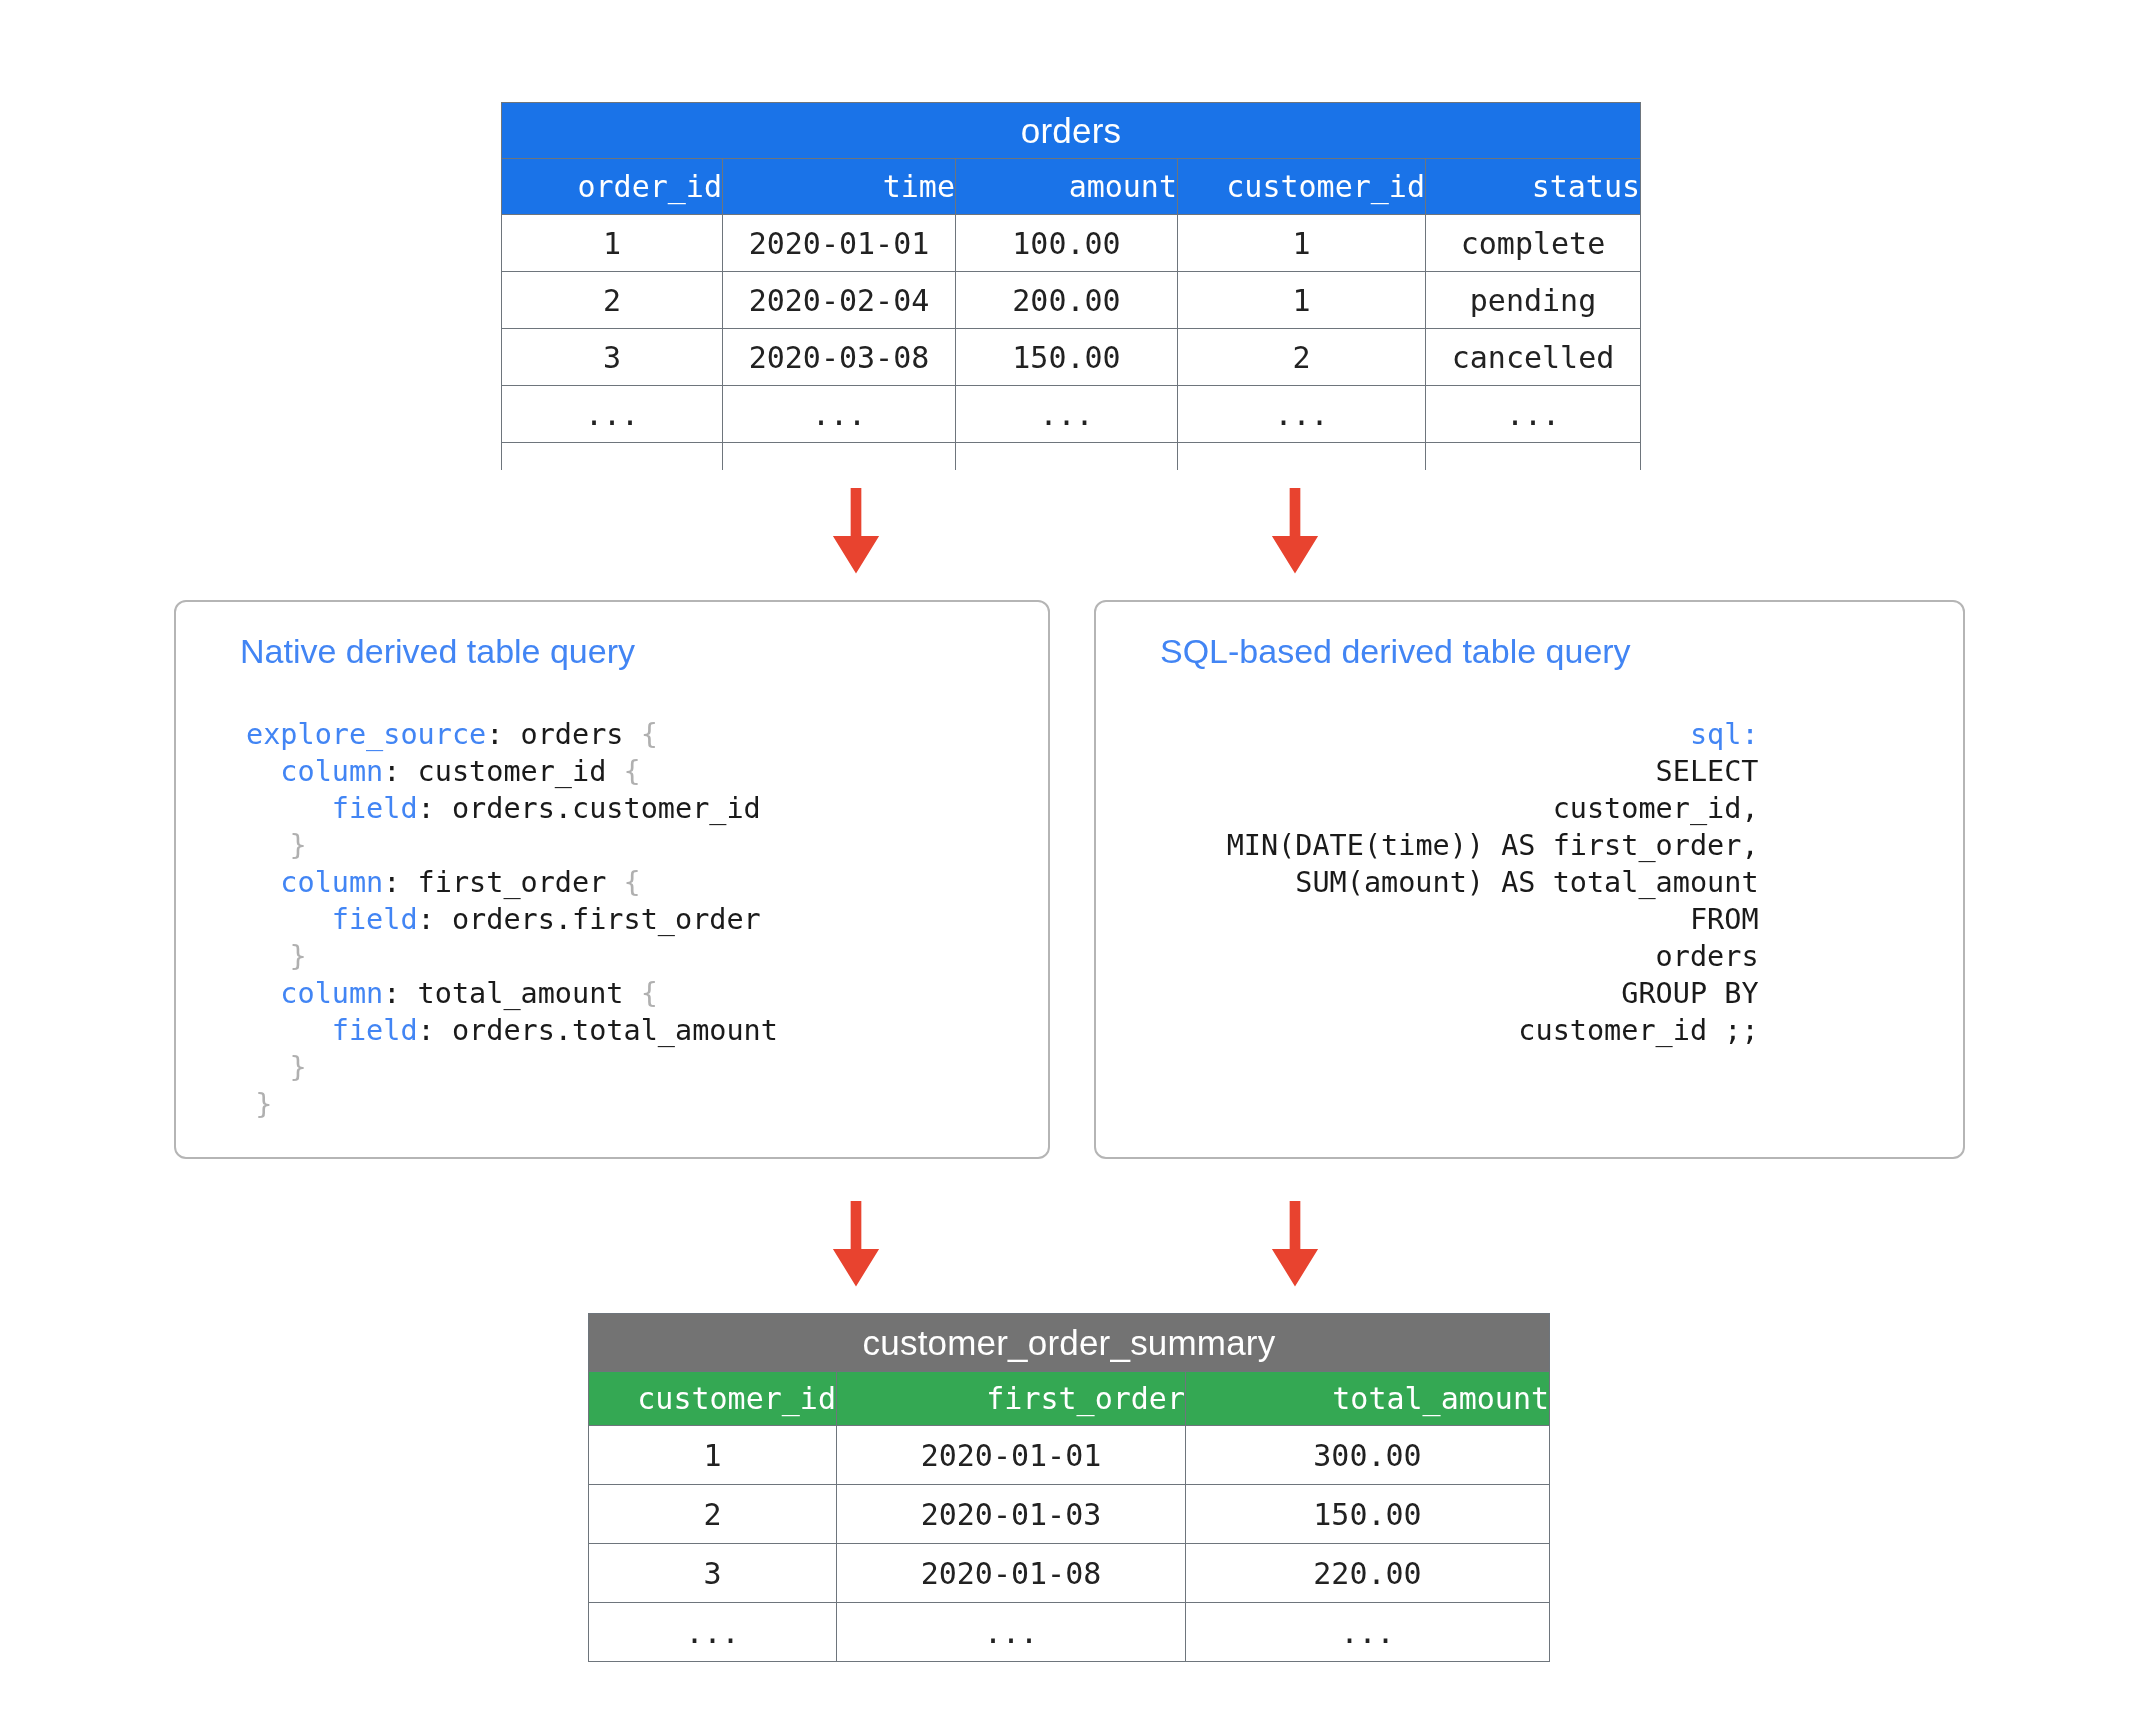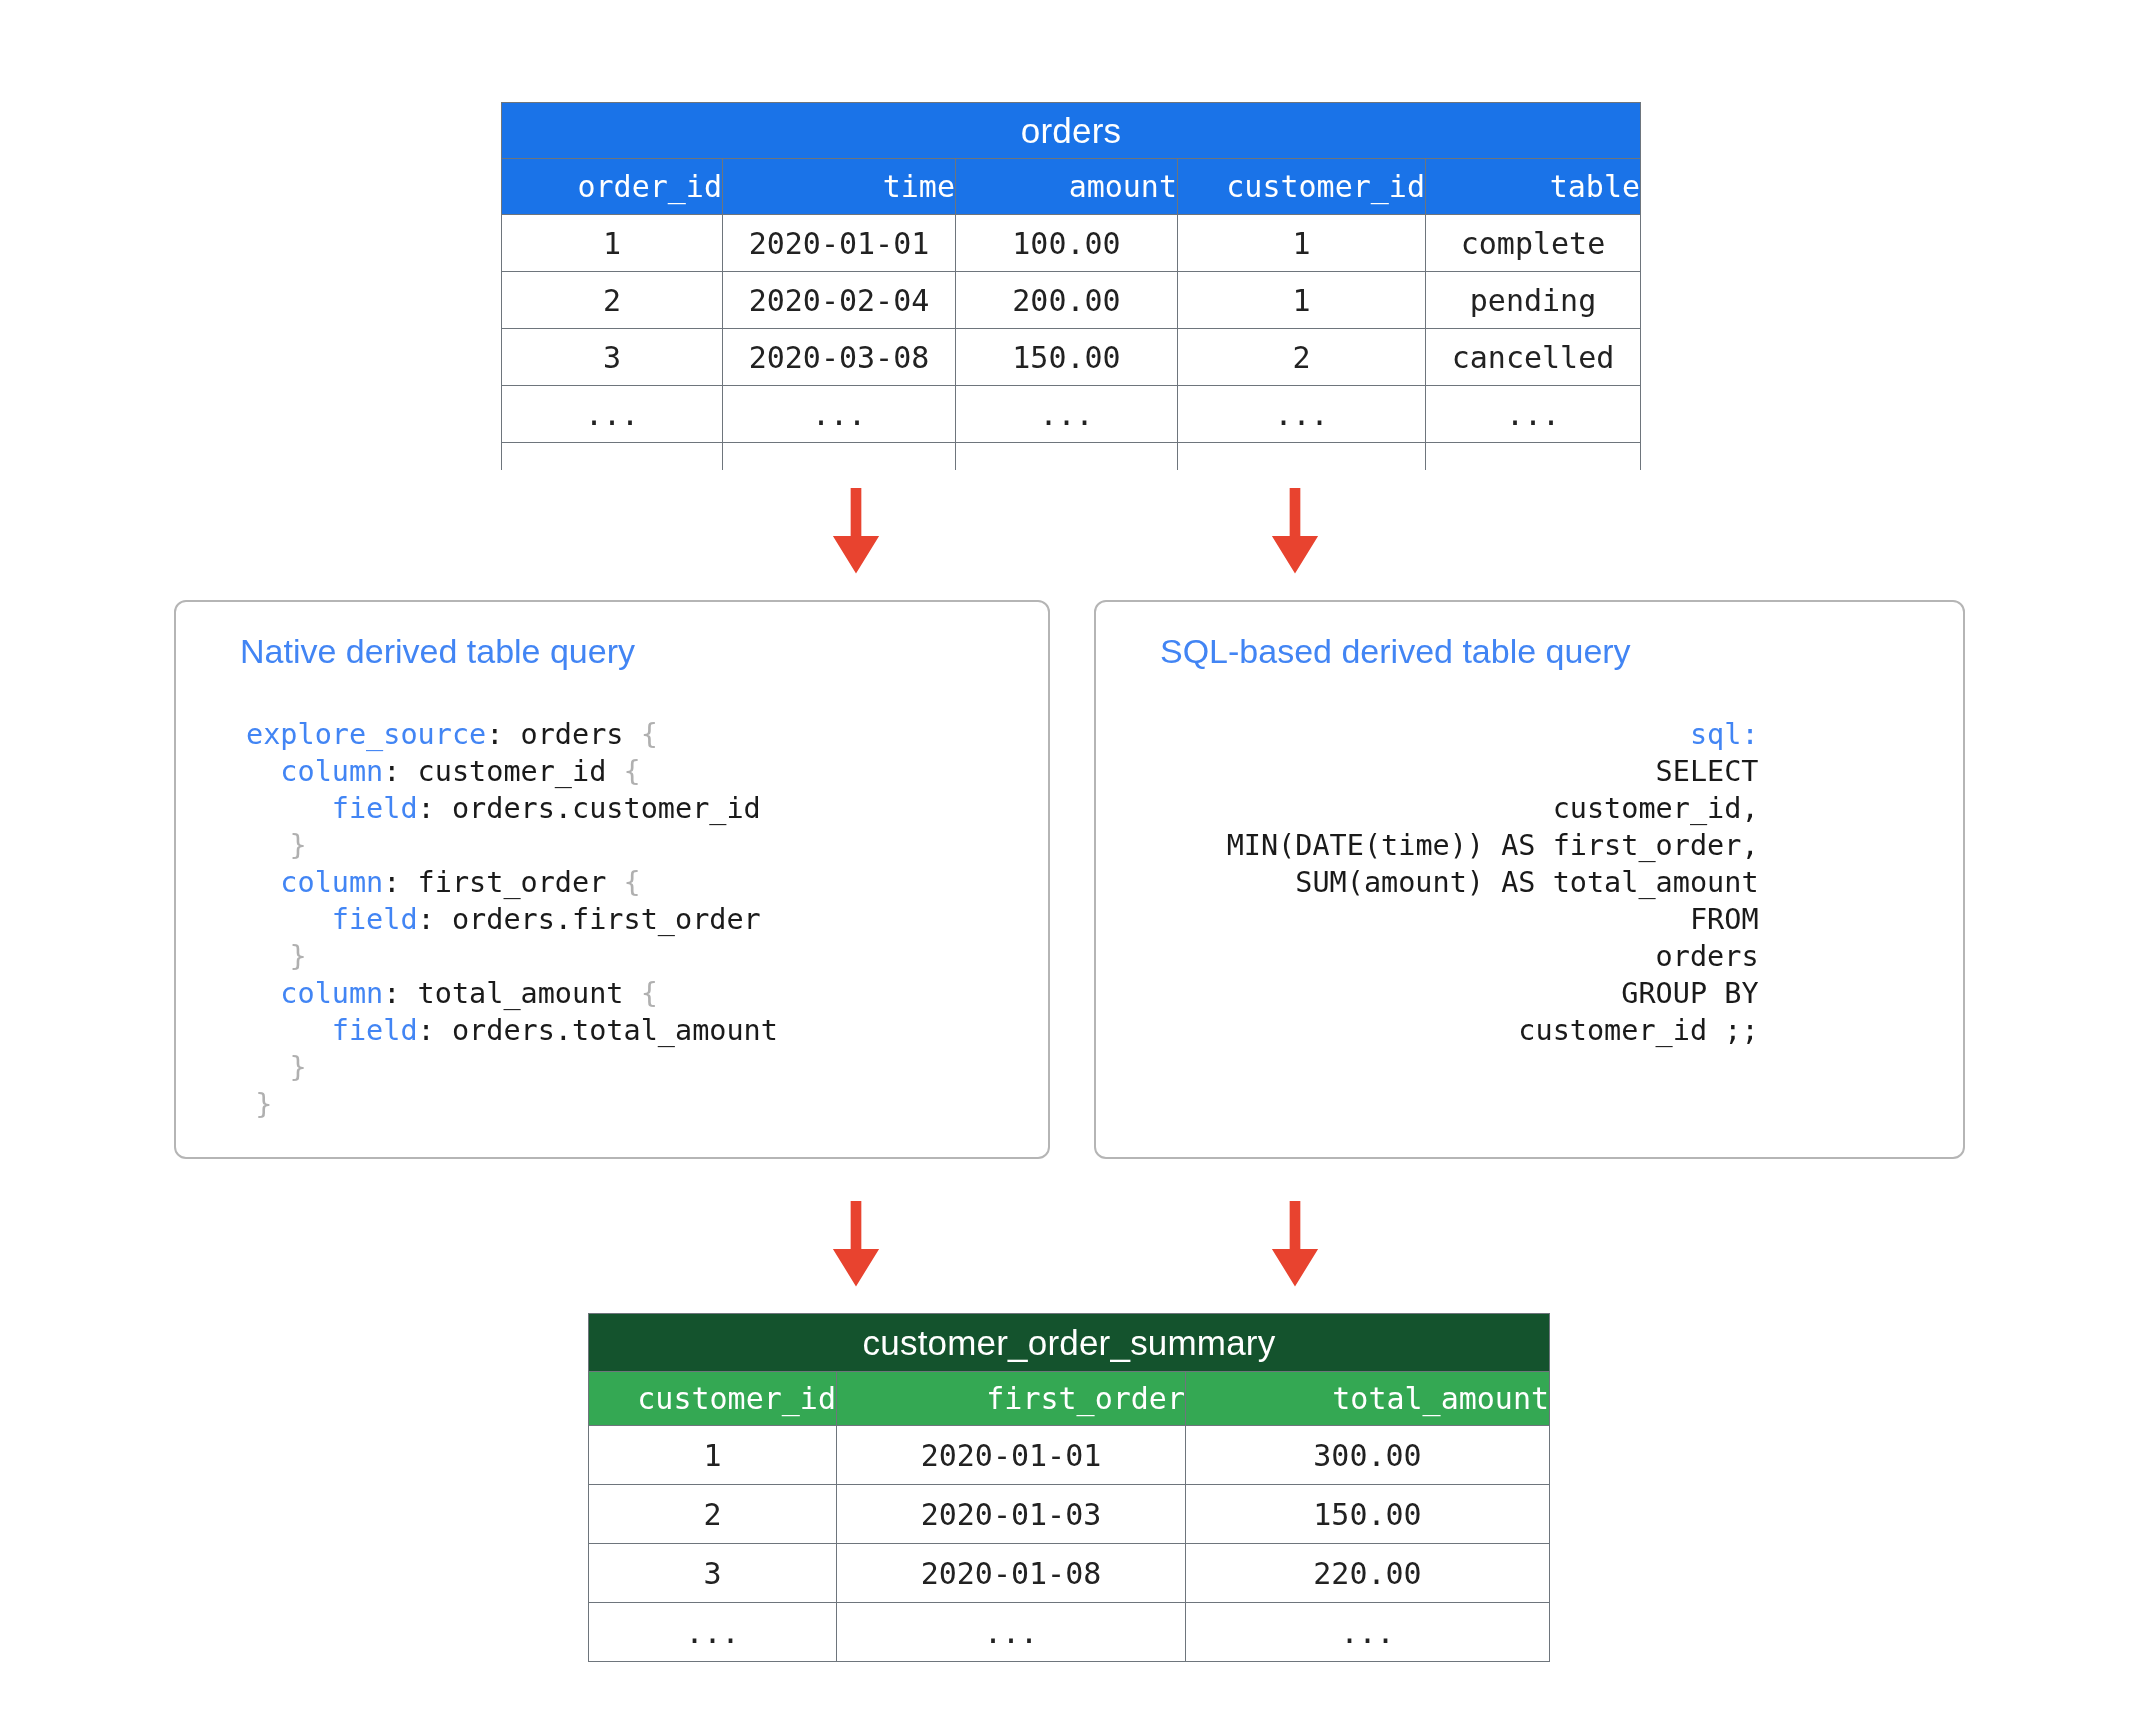--- a/index.html
+++ b/index.html
@@ -80,21 +80,21 @@
     border-bottom: none;
   }
 
   
   #summary-table {
     left: 588px;
     top: 1313px;
     width: 961px;
   }
   #summary-table .tbl-title {
-    background: #14532d;
+    background: #737373;
     height: 57px;
     font-size: 35px;
   }
   #summary-table .tbl-col-head {
     background: #34a853;
     height: 53px;
     font-size: 30px;
   }
   #summary-table .tbl-cell {
     height: 58px;
@@ -157,21 +157,21 @@
     </colgroup>
     <thead>
       <tr>
         <th class="tbl-title" colspan="5">orders</th>
       </tr>
       <tr>
         <th class="tbl-col-head">order_id</th>
         <th class="tbl-col-head">time</th>
         <th class="tbl-col-head">amount</th>
         <th class="tbl-col-head">customer_id</th>
-        <th class="tbl-col-head">table</th>
+        <th class="tbl-col-head">status</th>
       </tr>
     </thead>
     <tbody>
       <tr>
         <td class="tbl-cell">1</td>
         <td class="tbl-cell">2020-01-01</td>
         <td class="tbl-cell">100.00</td>
         <td class="tbl-cell">1</td>
         <td class="tbl-cell">complete</td>
       </tr>

